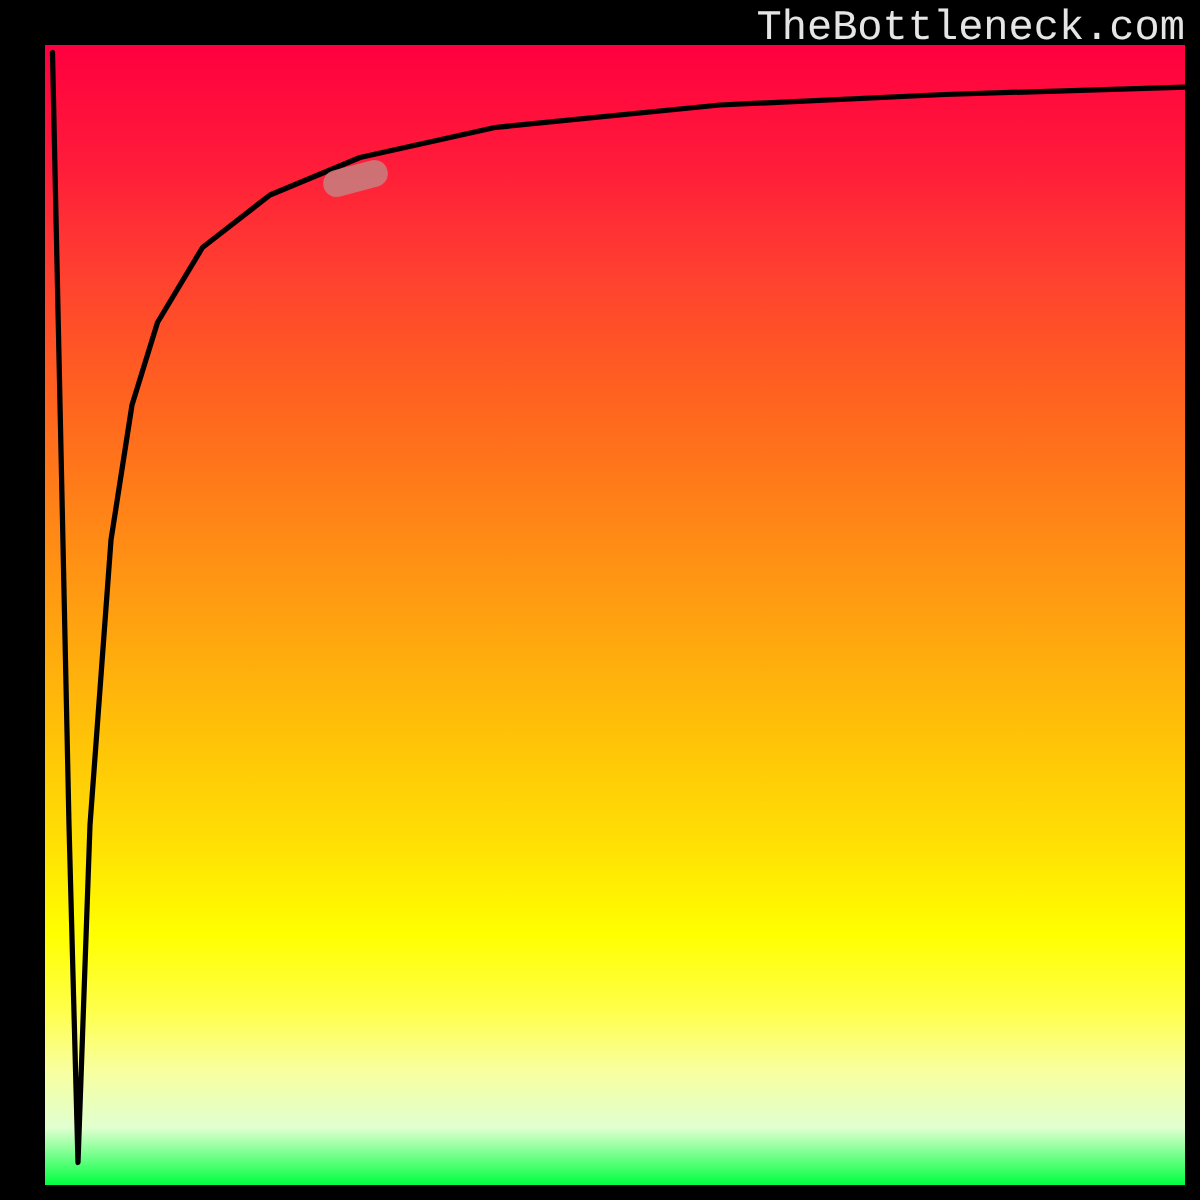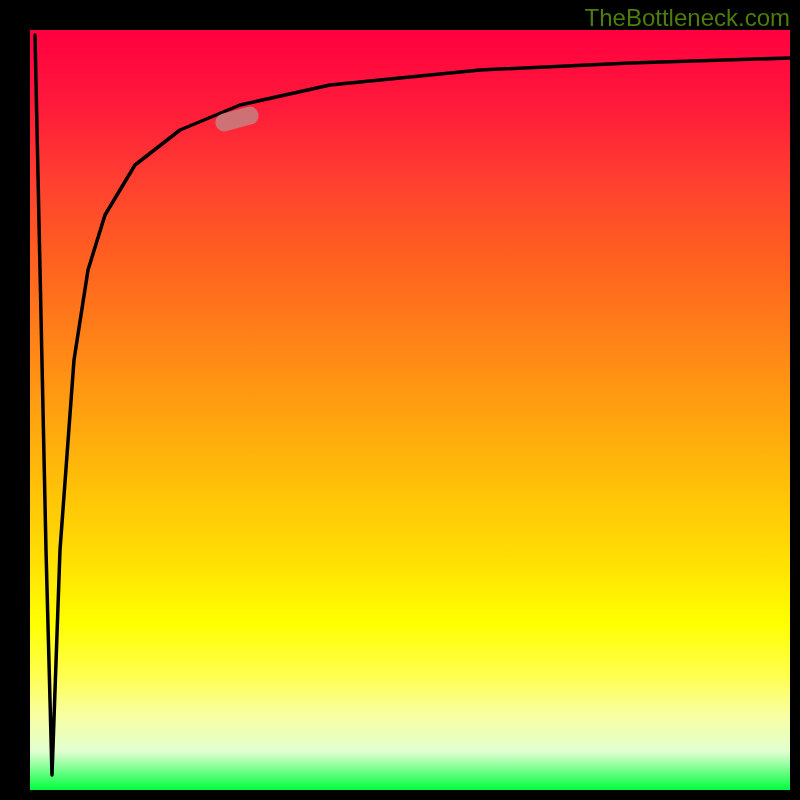--- a/index.html
+++ b/index.html
@@ -35,23 +35,23 @@
       #ffff50 85%,
       #f8ffa0 90%,
       #e0ffd0 95%,
       #00ff40 100%
     );
   }
   .watermark {
     position: absolute;
     top: 4px;
     right: 10px;
-    color: #4d7c0f;
-    font-family: Liberation Sans, sans-serif;
-    font-size: 24px;
+    color: #e5e5e5;
+    font-family: Liberation Mono, monospace;
+    font-size: 28px;
     font-weight: 500;
     z-index: 20;
   }
   svg.curve {
     position: absolute;
     left: 0;
     top: 0;
     width: 760px;
     height: 760px;
     z-index: 10;

